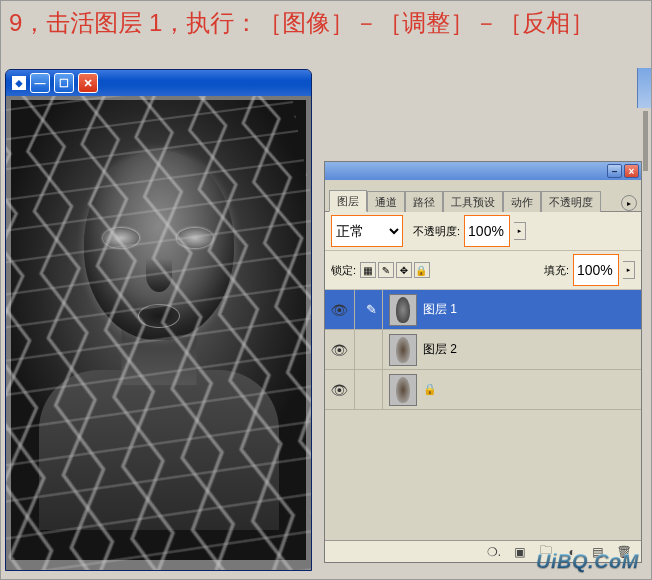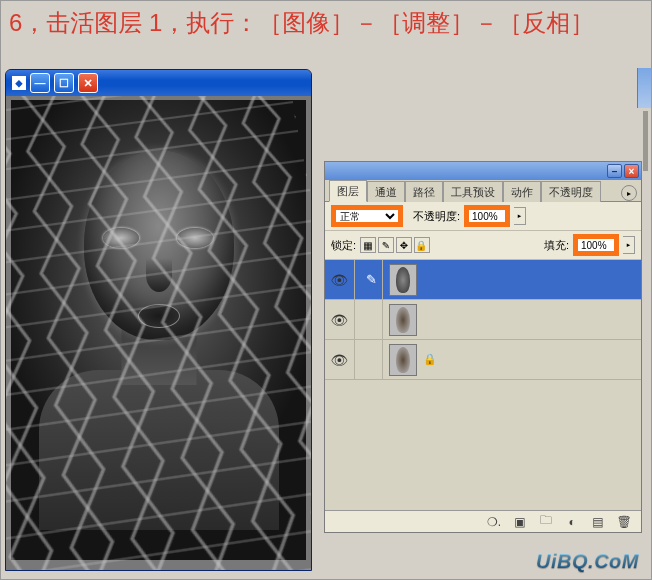--- a/index.html
+++ b/index.html
@@ -123,21 +123,21 @@
     width: 15px; height: 14px;
     background: linear-gradient(to bottom, #b6cff2, #5a8ad8);
     border: 1px solid #3a5aa0;
     border-radius: 2px;
     display: inline-flex; align-items: center; justify-content: center;
     cursor: pointer; color: #1a2a50; font-size: 10px; font-weight: bold;
   }
   .panel-topbar .pbtn.close { background: linear-gradient(to bottom, #f08a78, #d84830); color: #fff; }
   .tabs {
     display: flex; align-items: flex-end;
-    height: 22px;
+    height: 32px;
     background: #d6d3c3;
     border-bottom: 1px solid #888;
     font-size: 11px;
     padding: 0 4px;
     gap: 0;
   }
   .tab {
     padding: 3px 7px 2px;
     border: 1px solid #999;
     border-bottom: none;
@@ -148,22 +148,22 @@
   }
   .tab.active { background: #ece9d8; border-bottom: 1px solid #ece9d8; }
   .tabs .menu-arrow { margin-left: auto; width: 16px; height: 16px; border-radius: 50%; border: 1px solid #888; display: inline-flex; align-items: center; justify-content: center; font-size: 8px; cursor: pointer; }
   .opts-row {
     display: flex; align-items: center; gap: 4px;
     padding: 3px 6px;
     border-bottom: 1px solid #c0bdae;
     font-size: 11px;
   }
   .opts-row select, .opts-row input {
-    font-size: 10px; height: 22px;
-    border: 5px solid #f97316;
+    font-size: 14px; height: 32px;
+    border: 1px solid #f97316;
     background: #fff;
   }
   .opts-row .blend { width: 72px; }
   .opts-row .pct { width: 46px; text-align: left; padding: 4px 3px; }
   .opts-row .popbtn { width: 12px; height: 18px; border: 1px solid #999; border-left: none; background: #ece9d8; display: inline-flex; align-items: center; justify-content: center; font-size: 7px; cursor: pointer; }
   .lock-icons { display: flex; gap: 2px; }
   .lock-icons .li { width: 16px; height: 16px; border: 1px solid #999; background: #ece9d8; display: inline-flex; align-items: center; justify-content: center; font-size: 10px; cursor: pointer; }
   .layer-list { min-height: 250px; background: #d6d3c3; }
   .layer-row {
     display: flex; align-items: center;
@@ -206,21 +206,21 @@
     text-shadow: 0 1px 1px rgba(0,0,0,.3);
     letter-spacing: .5px;
     text-align: right;
   }
   .rightedge { position: absolute; top: 67px; right: 0; width: 14px; height: 40px; background: linear-gradient(to bottom, #7aa7e4, #aec8ec); border-left: 1px solid #5a7db8; }
   .rightshadow { position: absolute; top: 110px; right: 3px; width: 5px; height: 60px; background: #9a9890; }
 </style>
 </head>
 <body>
 
-<div class="instruction">6，击活图层 1，执行：［图像］－［调整］－［反相］</div>
+<div class="instruction">9，击活图层 1，执行：［图像］－［调整］－［反相］</div>
 
 <div class="rightedge"></div>
 <div class="rightshadow"></div>
 
 <div class="image-window">
   <div class="titlebar">
     <span class="psicon">◆</span>
     <span class="winbtn">—</span>
     <span class="winbtn">☐</span>
     <span class="winbtn close">✕</span>
@@ -276,27 +276,29 @@
 
   <div class="layer-list">
     <div class="layer-row selected">
       <div class="vis-col">
           <span class="eye-icon">👁</span>
         </div>
       <div class="link-col">
           <span class="brush-icon">✎</span>
         </div>
       <div class="thumb inv"></div>
+      <div class="layer-name">图层 1</div>
     </div>
     <div class="layer-row">
       <div class="vis-col">
           <span class="eye-icon">👁</span>
         </div>
       <div class="link-col"></div>
       <div class="thumb norm"></div>
+      <div class="layer-name">图层 2</div>
     </div>
     <div class="layer-row">
       <div class="vis-col">
           <span class="eye-icon">👁</span>
         </div>
       <div class="link-col"></div>
       <div class="thumb norm"></div>
       <span class="lock-indicator">🔒</span>
     </div>
   </div>

